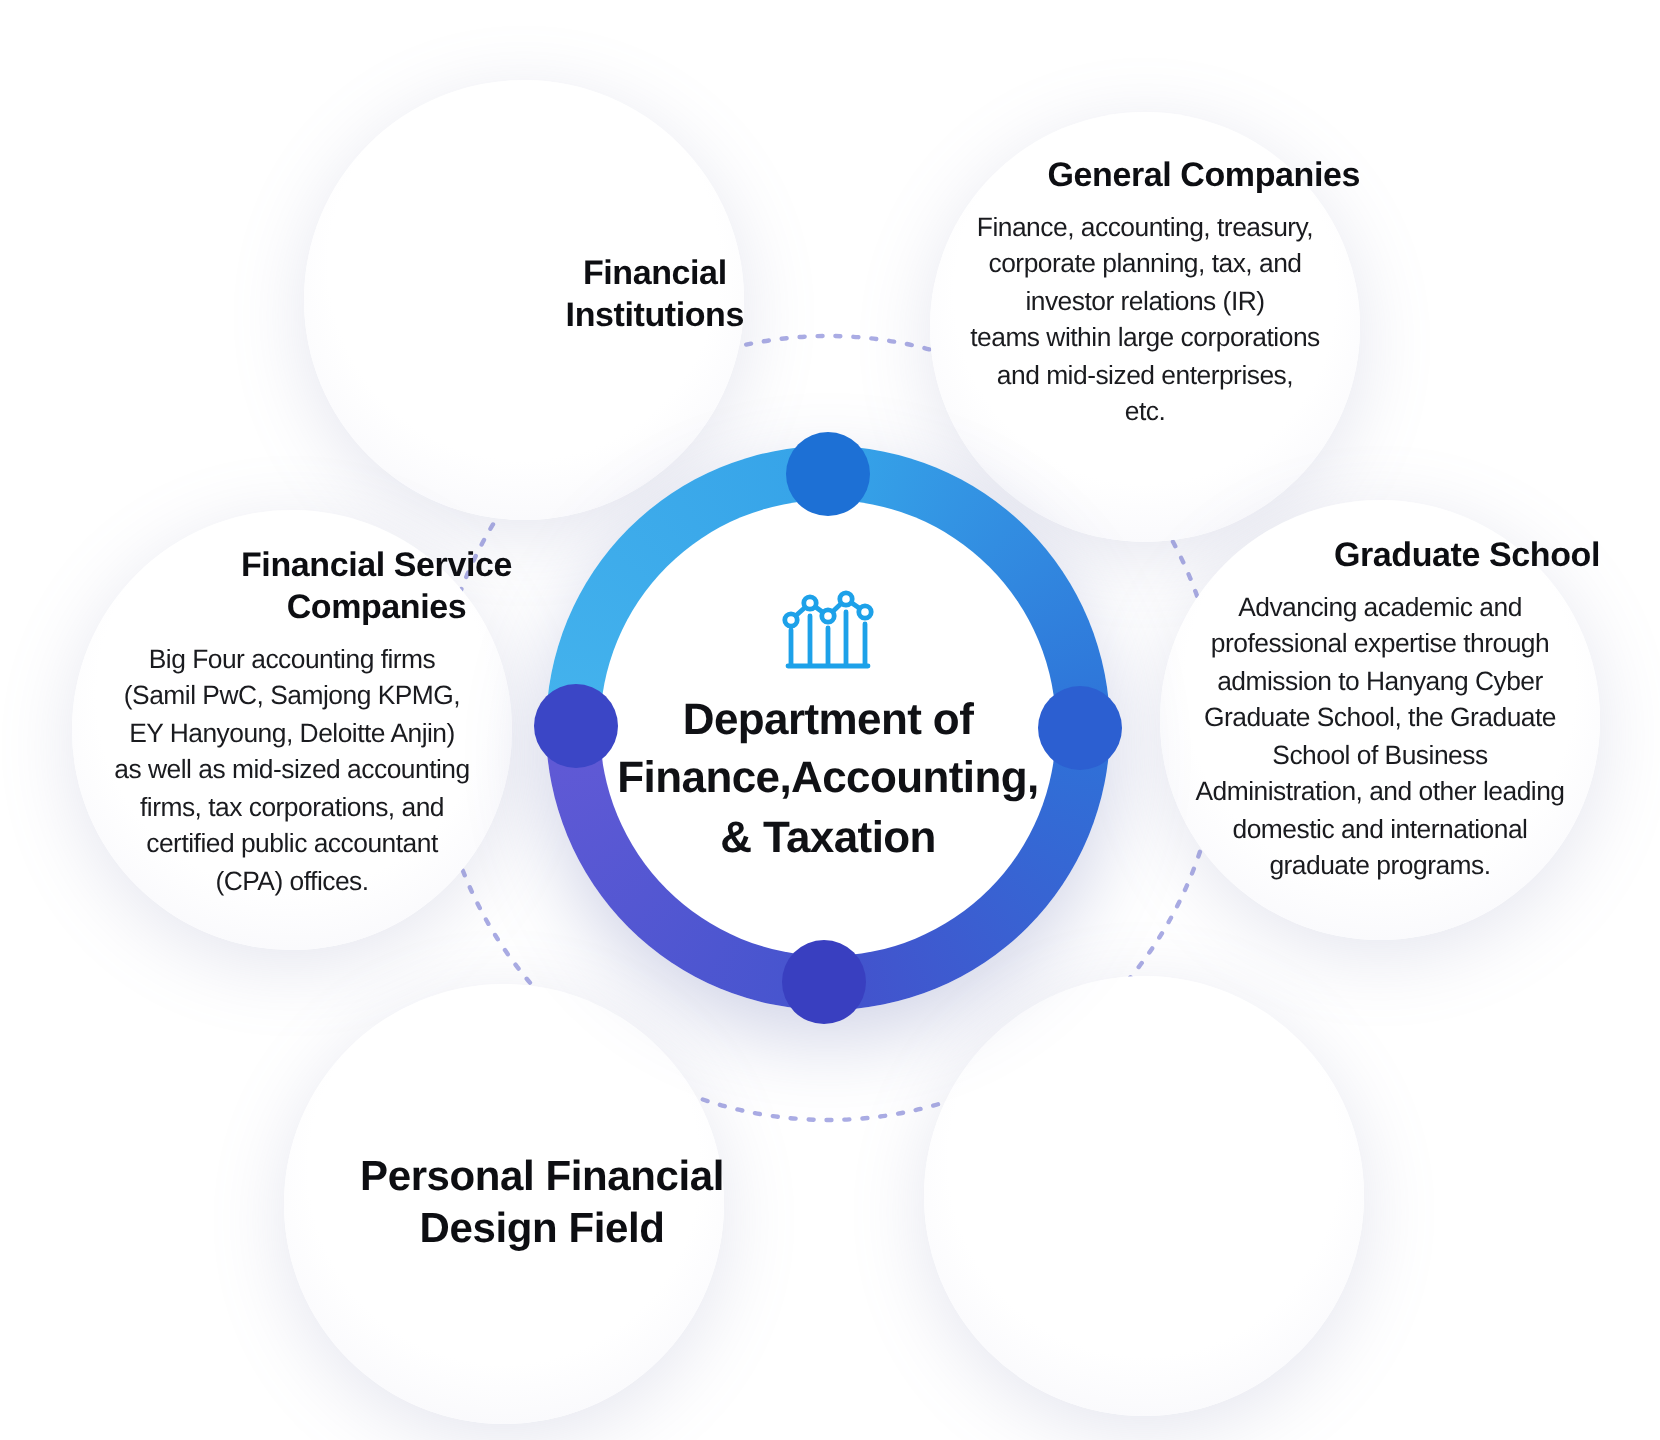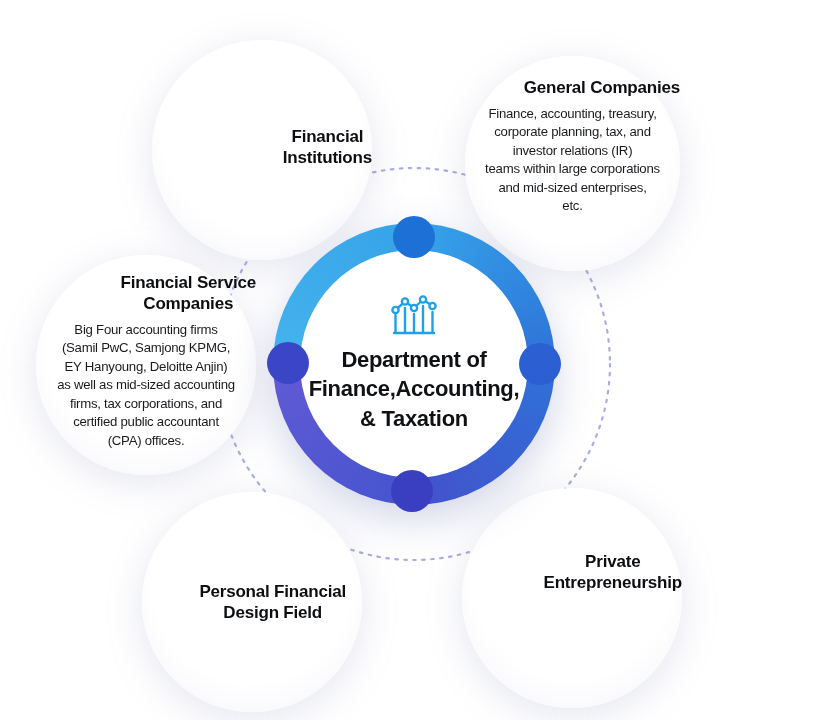--- a/index.html
+++ b/index.html
@@ -29,21 +29,21 @@
   .node p{
     margin:0;font-size:13.2px;color:#1a1b1f;line-height:1.4;
     white-space:pre-line;letter-spacing:-0.25px;width:100%;
   }
   .n-fi{left:152px;top:40px;width:220px;height:220px;}
   .n-gc{left:465px;top:56px;width:215px;height:215px;padding-bottom:34px;}
   .n-fsc{left:36px;top:255px;width:220px;height:220px;padding-bottom:8px;}
   .n-gs{left:580px;top:250px;width:220px;height:220px;padding-bottom:10px;}
   .n-pfd{left:142px;top:492px;width:220px;height:220px;}
   .n-pe{left:462px;top:488px;width:220px;height:220px;padding-bottom:46px;}
-  .n-pfd h3{font-size:17px;margin:16px;}
+  .n-pfd h3{font-size:21px;margin:0;}
 
   
   .hub{
     position:absolute;z-index:2;left:273px;top:223px;width:282px;height:282px;
     border-radius:50%;
     background:conic-gradient(from 270deg,
       #44b3ed 0deg, #35a2e8 95deg, #2e72d8 180deg,
       #4254cd 262deg, #5f59d5 352deg, #5f59d5 360deg);
     box-shadow:0 14px 40px rgba(90,100,170,0.28);
   }
@@ -92,29 +92,38 @@
   <div class="node n-gc">
     <h3>General Companies</h3>
     <p>Finance, accounting, treasury,
 corporate planning, tax, and
 investor relations (IR)
 teams within large corporations
 and mid-sized enterprises,
 etc.</p>
   </div>
 
+  <div class="node n-gs">
+    <h3>Graduate School</h3>
+    <p>Advancing academic and
+professional expertise through
+admission to Hanyang Cyber
+Graduate School, the Graduate
+School of Business
+Administration, and other leading
+domestic and international
+graduate programs.</p>
+  </div>
 
   <div class="node n-pfd">
     <h3>Personal Financial
 Design Field</h3>
   </div>
 
   <div class="node n-pe">
-    <h3>Private
-Entrepreneurship</h3>
   </div>
 
   <div class="hub">
     <div class="hub-inner">
       <svg width="48" height="40" viewBox="0 0 48 40" fill="none" stroke="#1da1e9" stroke-width="2.4" stroke-linecap="round" stroke-linejoin="round">
         <path d="M4 38 L44 38"></path>
         <path d="M5.5 37 L5.5 20"></path>
         <path d="M15 37 L15 13"></path>
         <path d="M24 37 L24 19"></path>
         <path d="M33 37 L33 11"></path>

